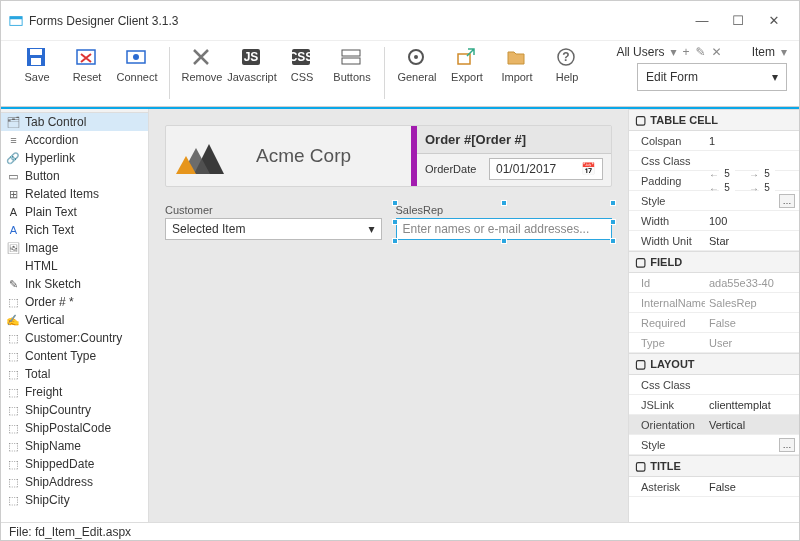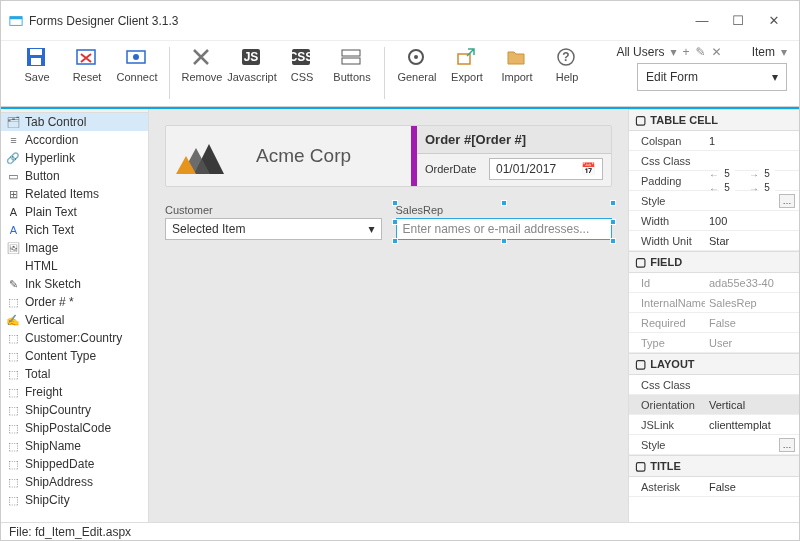--- a/index.html
+++ b/index.html
@@ -398,29 +398,29 @@
       </div>
       <div class="prow dim">
         <div class="pk">Type</div>
         <div class="pv">User</div>
       </div>
       <div class="pgroup-h"><span>▢</span>LAYOUT</div>
       <div class="prow">
         <div class="pk">Css Class</div>
         <div class="pv"></div>
       </div>
+      <div class="prow">
+        <div class="pk">JSLink</div>
+        <div class="pv">clienttemplat</div>
+      </div>
       <div class="prow selr">
         <div class="pk">Orientation</div>
         <div class="pv">Vertical</div>
       </div>
       <div class="prow">
-        <div class="pk">JSLink</div>
-        <div class="pv">clienttemplat</div>
-      </div>
-      <div class="prow">
         <div class="pk">Style</div>
         <div class="pv">
           <span class="dotbtn">…</span>
         </div>
       </div>
       <div class="pgroup-h"><span>▢</span>TITLE</div>
       <div class="prow">
         <div class="pk">Asterisk</div>
         <div class="pv">False</div>
       </div>

